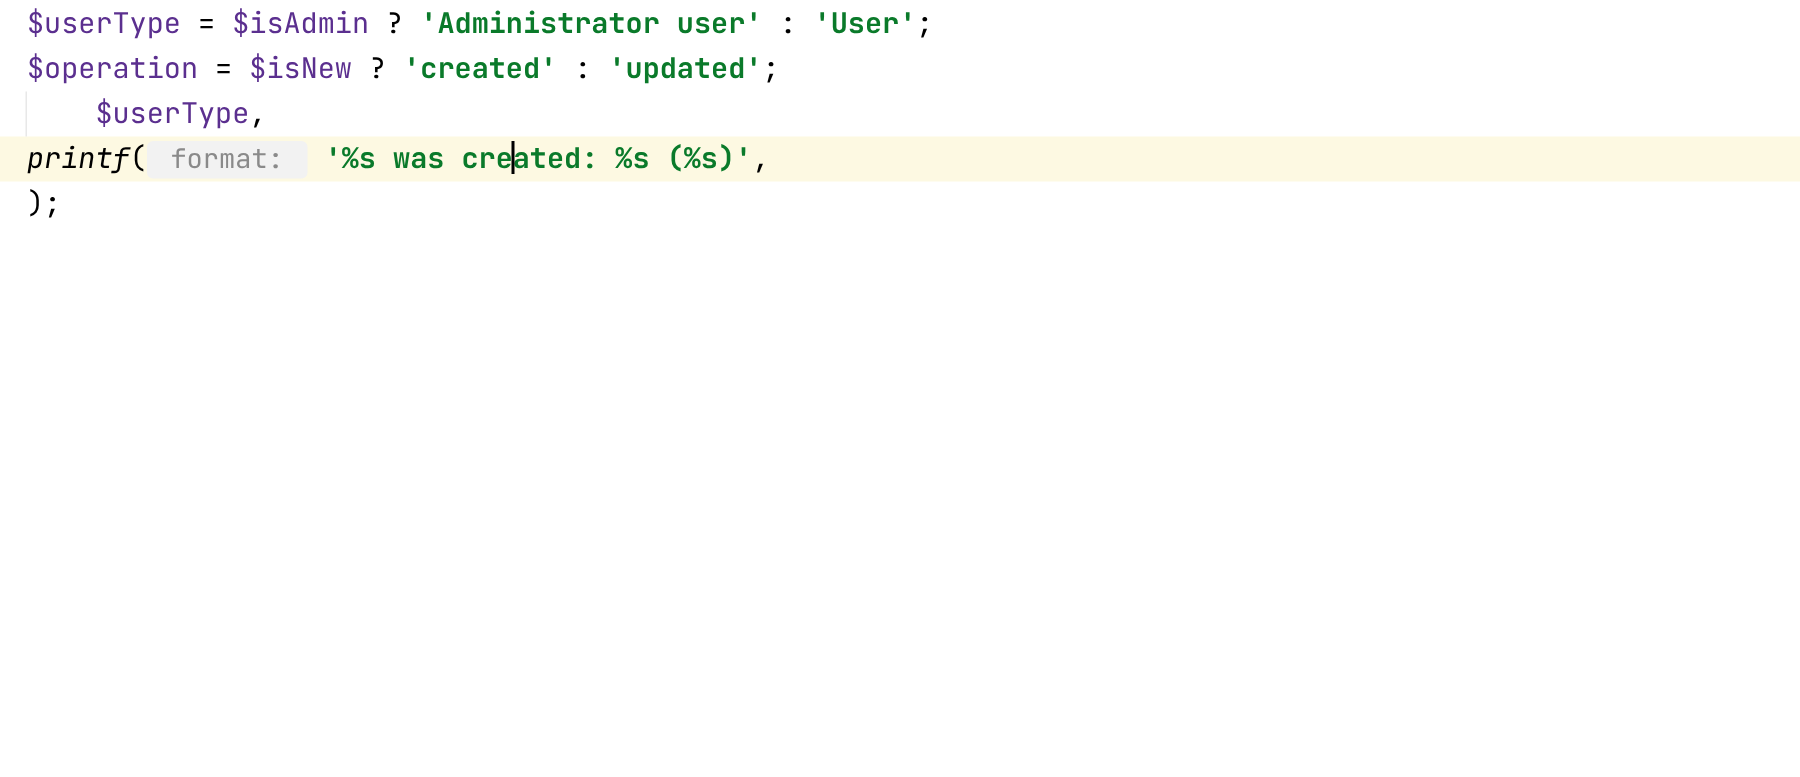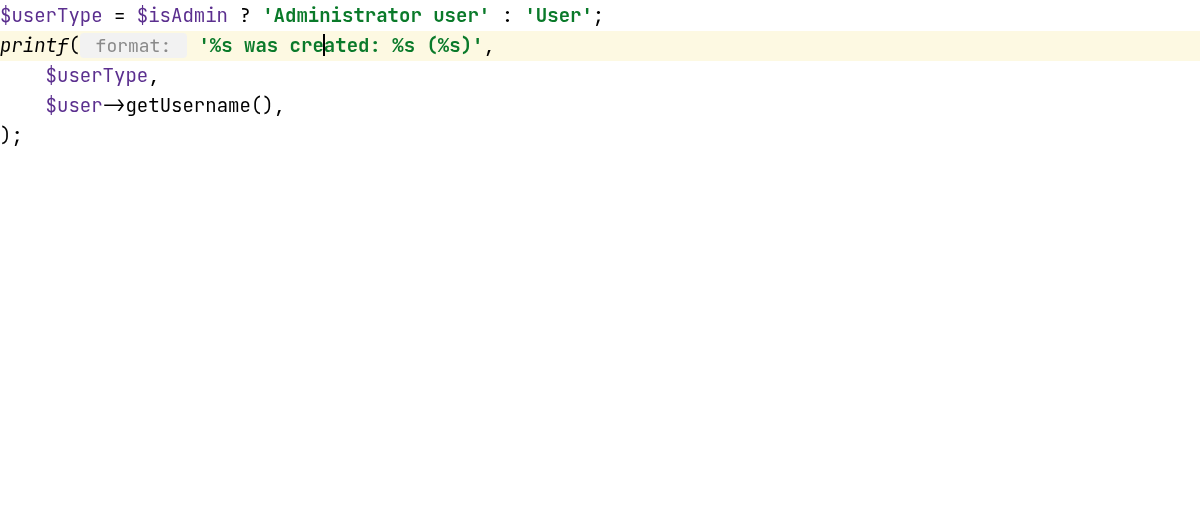--- a/index.html
+++ b/index.html
@@ -9,20 +9,21 @@
       line-height: 30px;
       background: #ffffff;
       color: #000000;
       width: 1200px;
       height: 518px;
       overflow: hidden;
       padding-top: 1px;
     }
     .code-area {
       width: 100%;
+      padding-left: 18px;
     }
     .line {
       white-space: pre;
       height: 30px;
     }
     .line.highlighted {
       background: #fdf9e2;
       margin-left: -18px;
       padding-left: 18px;
     }
@@ -58,23 +59,23 @@
       position: relative;
     }
   </style>
 </head>
 <body>
 
 <div class="code-area">
 
   <div class="line"><span class="tok-var">$userType</span><span class="tok-op"> = </span><span class="tok-var">$isAdmin</span><span class="tok-op"> ? </span><span class="tok-str">'Administrator user'</span><span class="tok-op"> : </span><span class="tok-str">'User'</span><span class="tok-punc">;</span></div>
 
+  <div class="line"><span class="tok-var">$operation</span><span class="tok-op"> = </span><span class="tok-var">$isNew</span><span class="tok-op"> ? </span><span class="tok-str">'created'</span><span class="tok-op"> : </span><span class="tok-str">'updated'</span><span class="tok-punc">;</span></div>
+
+  <div class="line"><span class="indent-guide"></span><span>    </span><span class="tok-var">$userType</span><span class="tok-punc">,</span></div>
 
   <div class="line highlighted"><span class="tok-func">printf</span><span class="tok-punc">(</span><span class="tok-hint"> format: </span><span> </span><span class="tok-str">'%s was cre</span><span class="caret"></span><span class="tok-str">ated: %s (%s)'</span><span class="tok-punc">,</span></div>
 
-  <div class="line"><span class="indent-guide"></span><span>    </span><span class="tok-var">$userType</span><span class="tok-punc">,</span></div>
-
-  <div class="line"><span class="indent-guide"></span><span>    </span><span class="tok-var">$user</span><span class="tok-op">-&gt;</span><span class="tok-method">getUsername</span><span class="tok-punc">(),</span></div>
 
 
   <div class="line"><span class="tok-punc">);</span></div>
 
 </div>
 
 </body></html>

